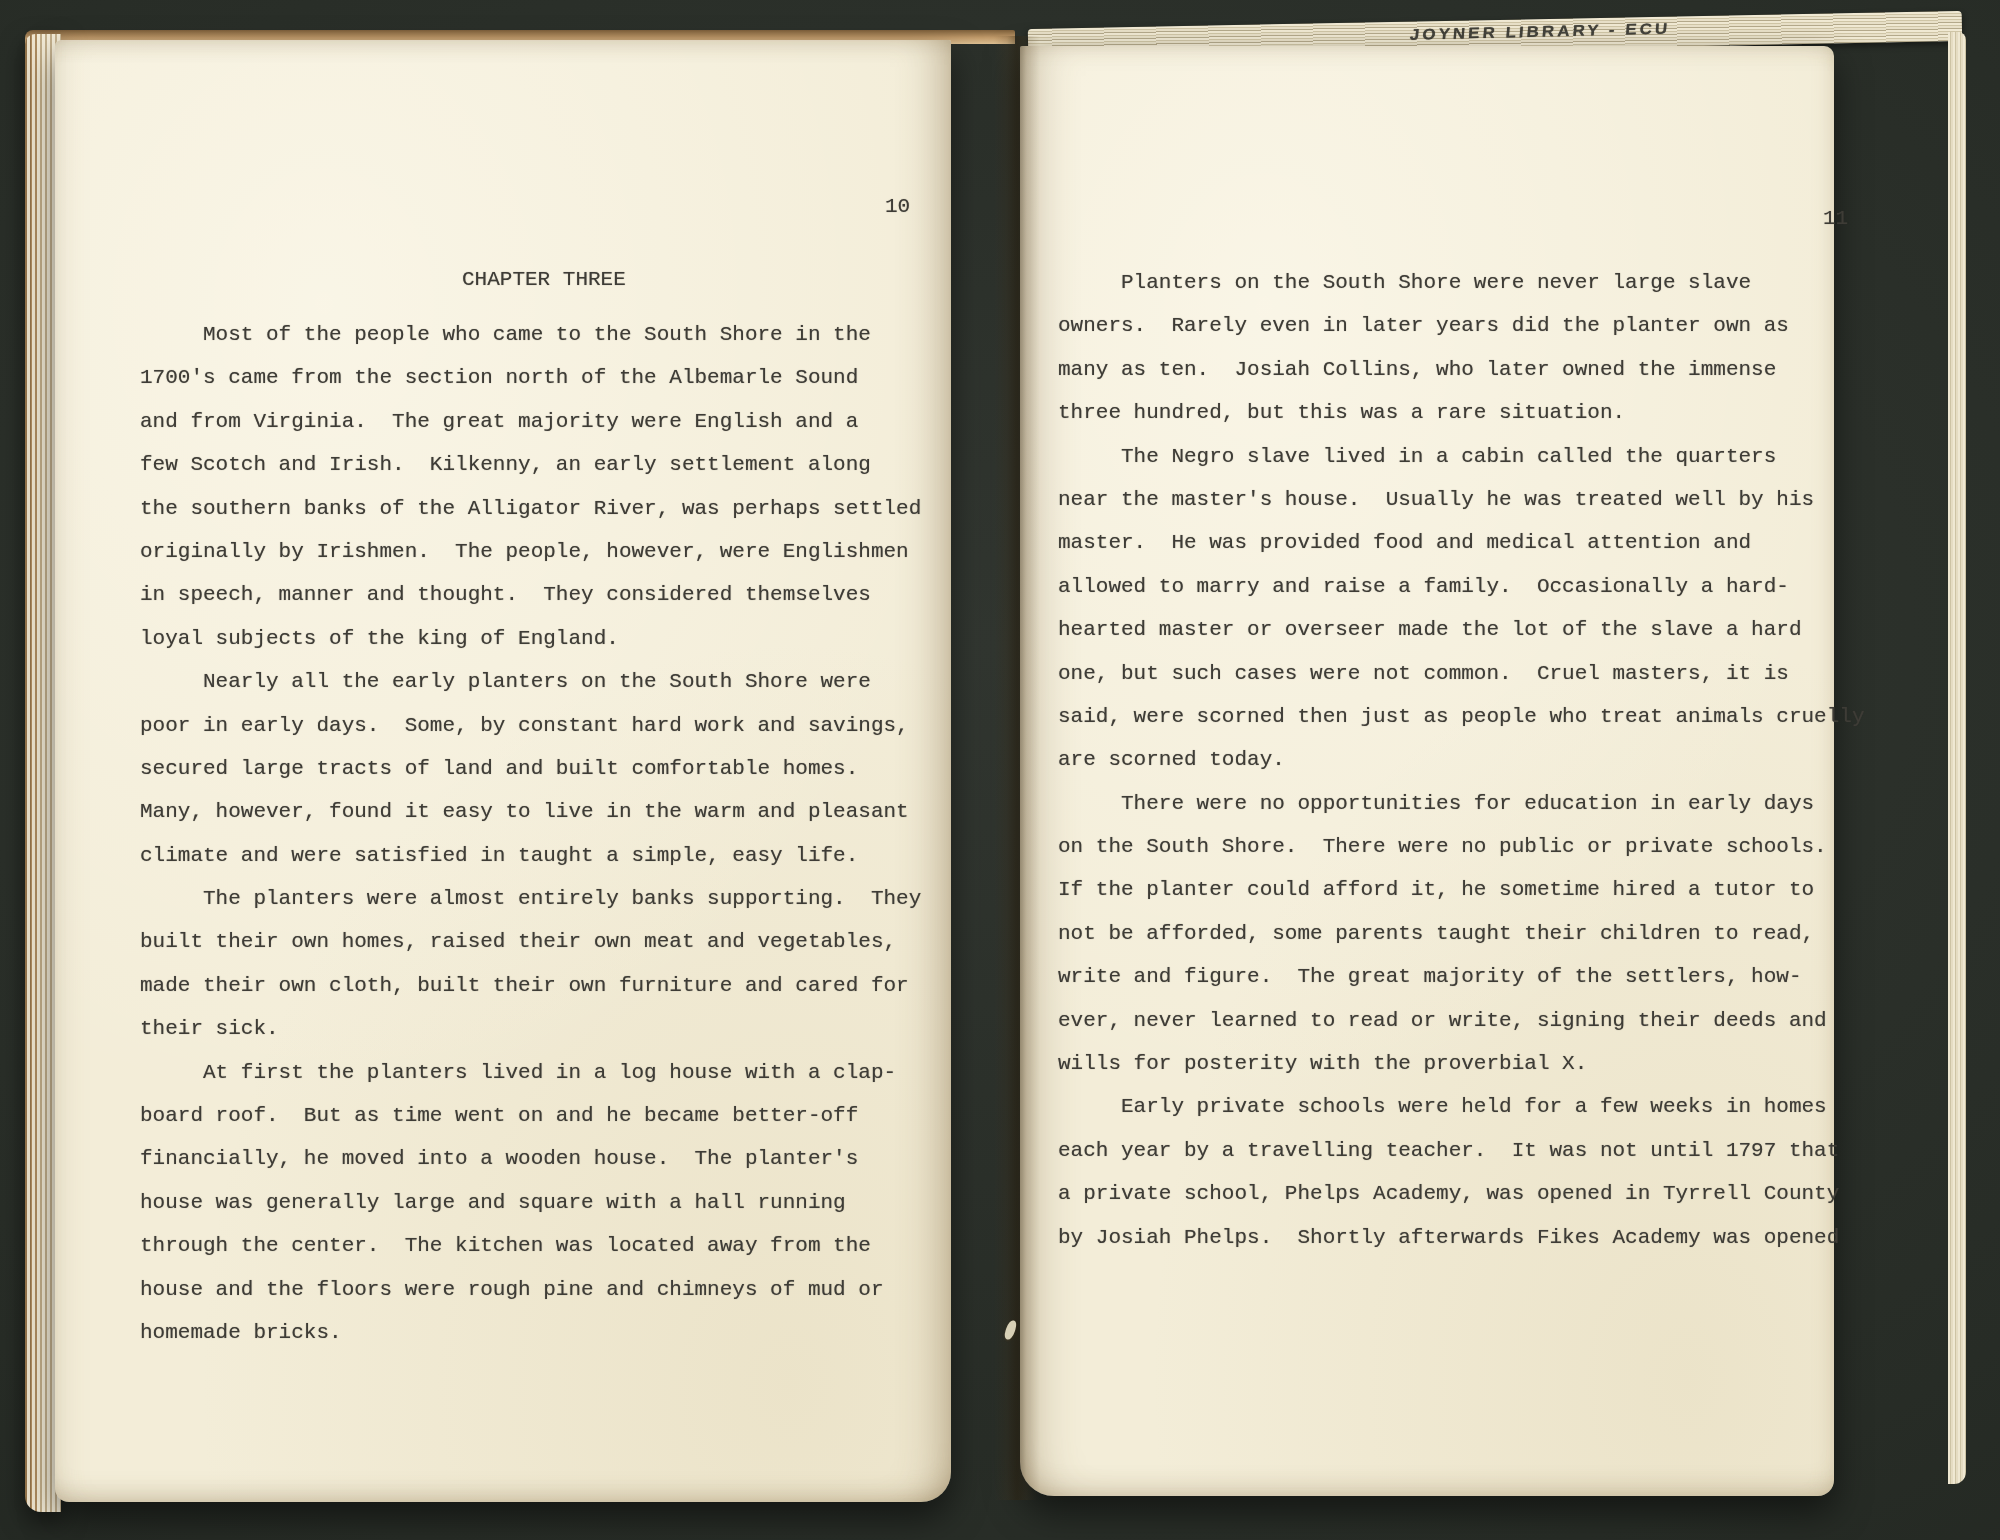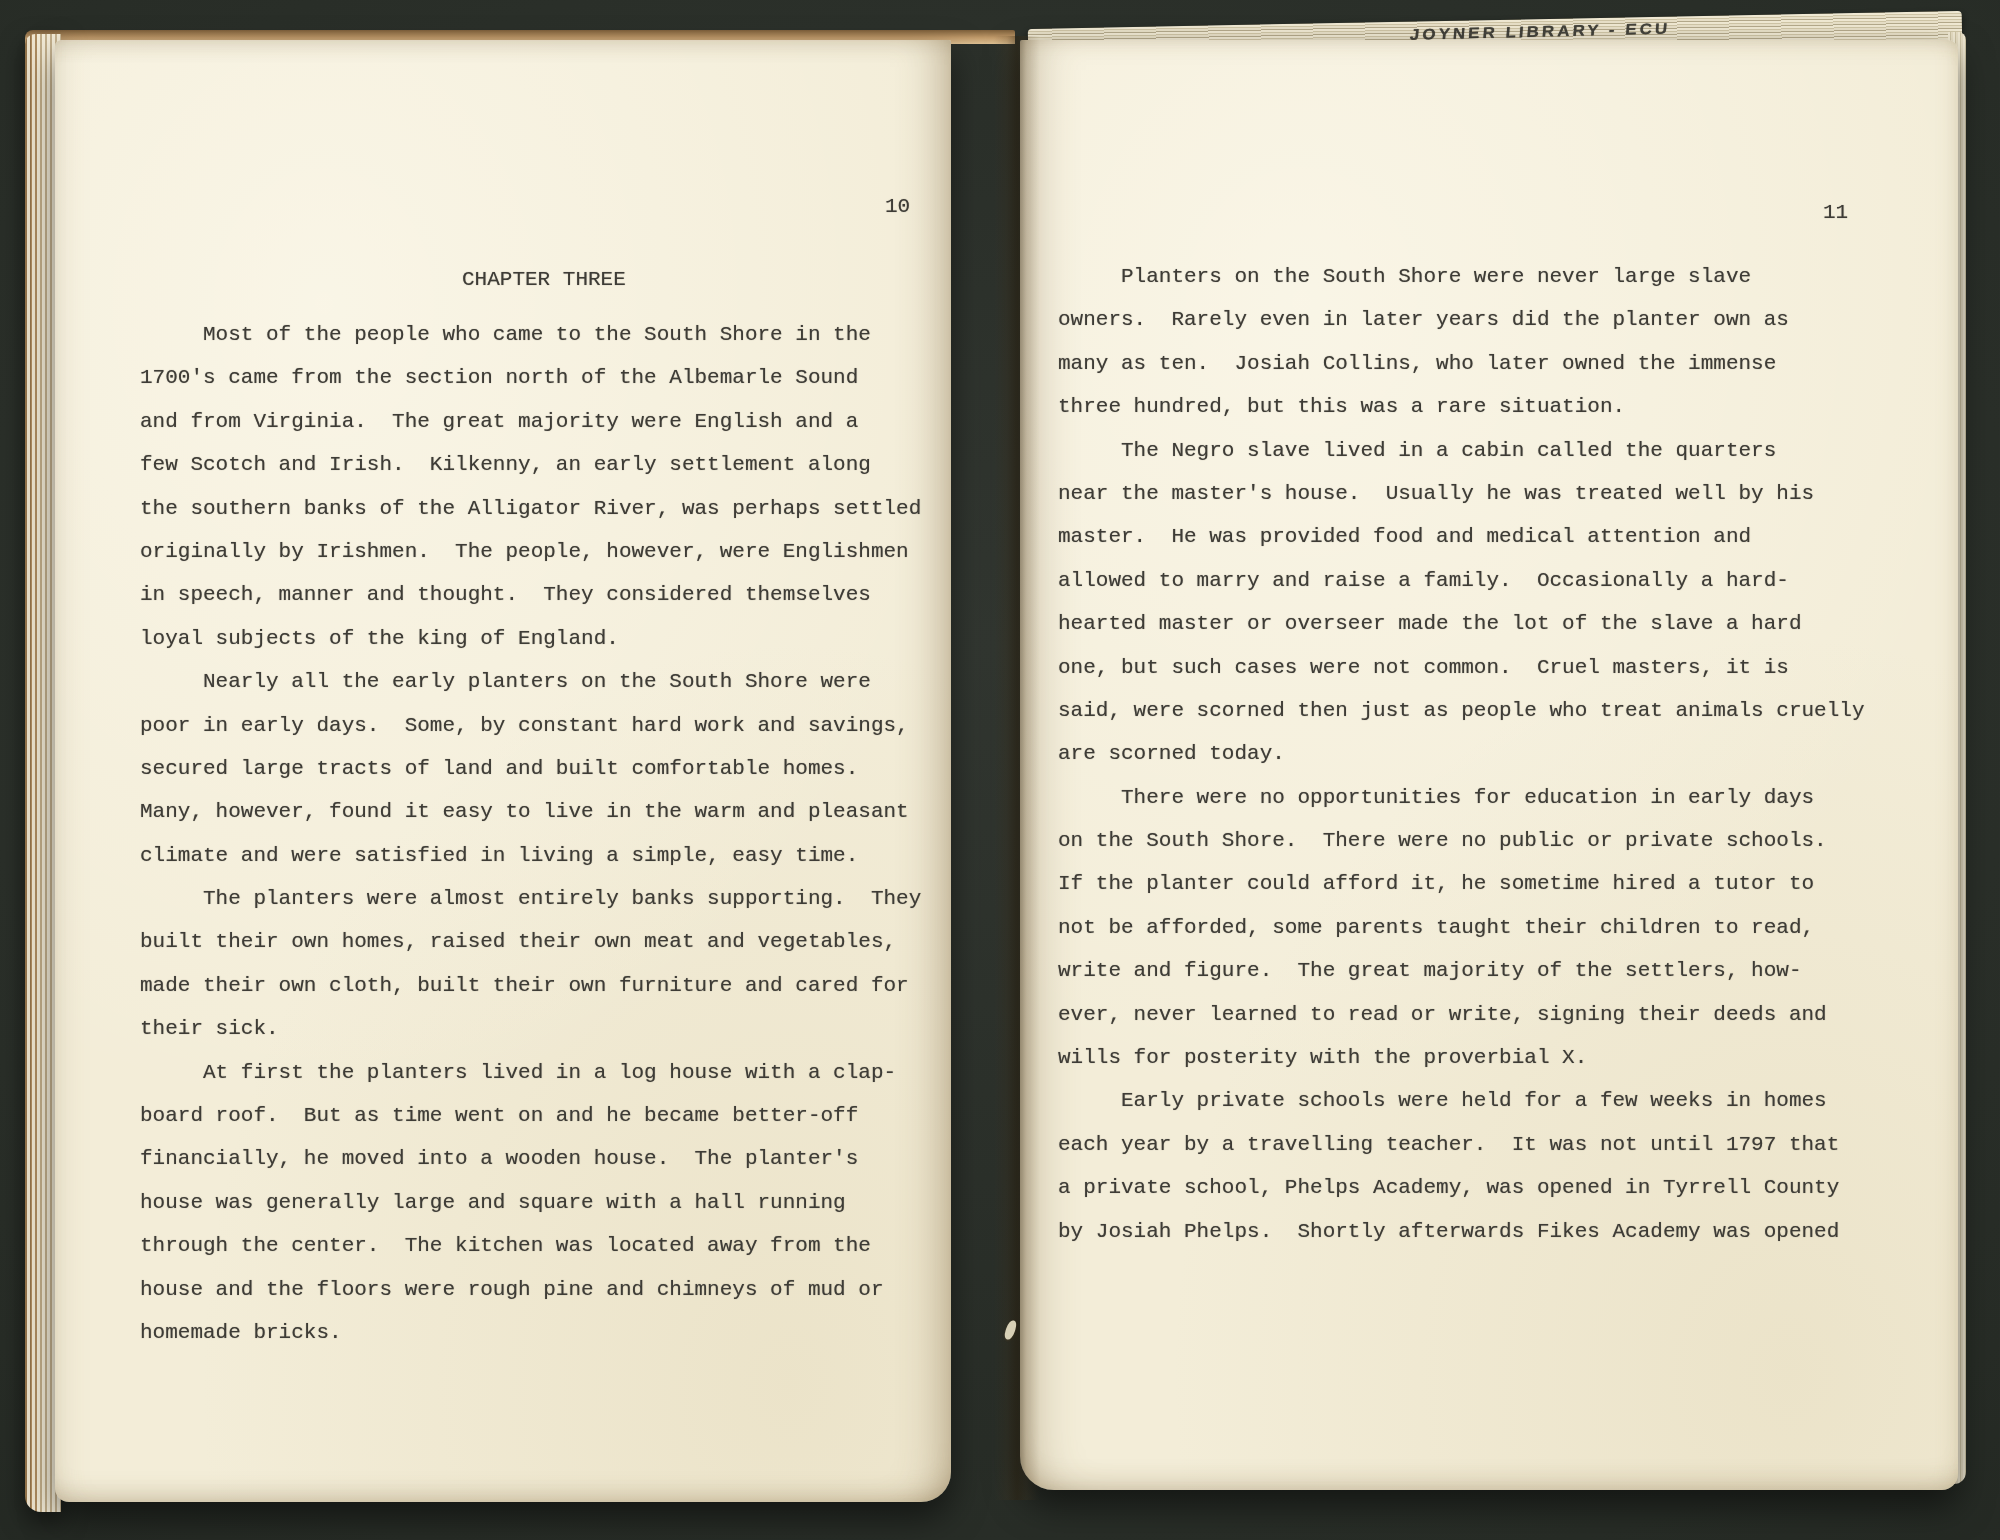--- a/index.html
+++ b/index.html
@@ -25,21 +25,21 @@
     left:55px;top:40px;width:896px;height:1462px;
     border-radius:6px 2px 30px 14px;
     box-shadow:
       inset -34px 0 46px -28px rgba(110,85,45,.45),
       inset 22px 0 40px -30px rgba(120,95,55,.28),
       inset 0 -20px 30px -22px rgba(110,85,45,.38),
       inset 0 20px 26px -24px rgba(110,85,45,.30),
       0 16px 34px rgba(0,0,0,.5);
   }
   #right-page{
-    left:1020px;top:40px;width:938px;height:1450px;
+    left:1020px;top:46px;width:814px;height:1450px;
     border-radius:2px 10px 16px 34px;
     box-shadow:
       inset 36px 0 50px -30px rgba(110,85,45,.46),
       inset -14px 0 26px -18px rgba(150,125,80,.30),
       inset 0 -20px 30px -22px rgba(110,85,45,.34),
       inset 0 16px 24px -22px rgba(110,85,45,.26),
       0 16px 34px rgba(0,0,0,.5);
   }
   #left-stack{
     position:absolute;left:25px;top:34px;width:36px;height:1478px;z-index:1;
@@ -121,21 +121,21 @@
         <div class="line typewriter">and from Virginia.  The great majority were English and a</div>
         <div class="line typewriter">few Scotch and Irish.  Kilkenny, an early settlement along</div>
         <div class="line typewriter">the southern banks of the Alligator River, was perhaps settled</div>
         <div class="line typewriter">originally by Irishmen.  The people, however, were Englishmen</div>
         <div class="line typewriter">in speech, manner and thought.  They considered themselves</div>
         <div class="line typewriter">loyal subjects of the king of England.</div>
         <div class="line typewriter">     Nearly all the early planters on the South Shore were</div>
         <div class="line typewriter">poor in early days.  Some, by constant hard work and savings,</div>
         <div class="line typewriter">secured large tracts of land and built comfortable homes.</div>
         <div class="line typewriter">Many, however, found it easy to live in the warm and pleasant</div>
-        <div class="line typewriter">climate and were satisfied in living a simple, easy time.</div>
+        <div class="line typewriter">climate and were satisfied in taught a simple, easy life.</div>
         <div class="line typewriter">     The planters were almost entirely banks supporting.  They</div>
         <div class="line typewriter">built their own homes, raised their own meat and vegetables,</div>
         <div class="line typewriter">made their own cloth, built their own furniture and cared for</div>
         <div class="line typewriter">their sick.</div>
         <div class="line typewriter">     At first the planters lived in a log house with a clap-</div>
         <div class="line typewriter">board roof.  But as time went on and he became better-off</div>
         <div class="line typewriter">financially, he moved into a wooden house.  The planter's</div>
         <div class="line typewriter">house was generally large and square with a hall running</div>
         <div class="line typewriter">through the center.  The kitchen was located away from the</div>
         <div class="line typewriter">house and the floors were rough pine and chimneys of mud or</div>

